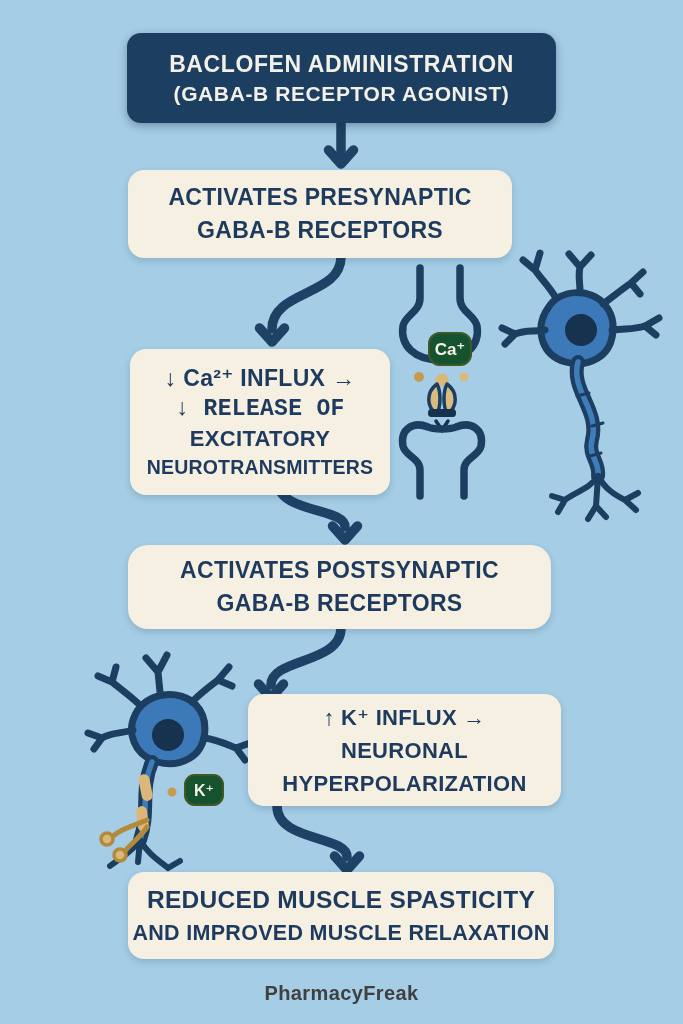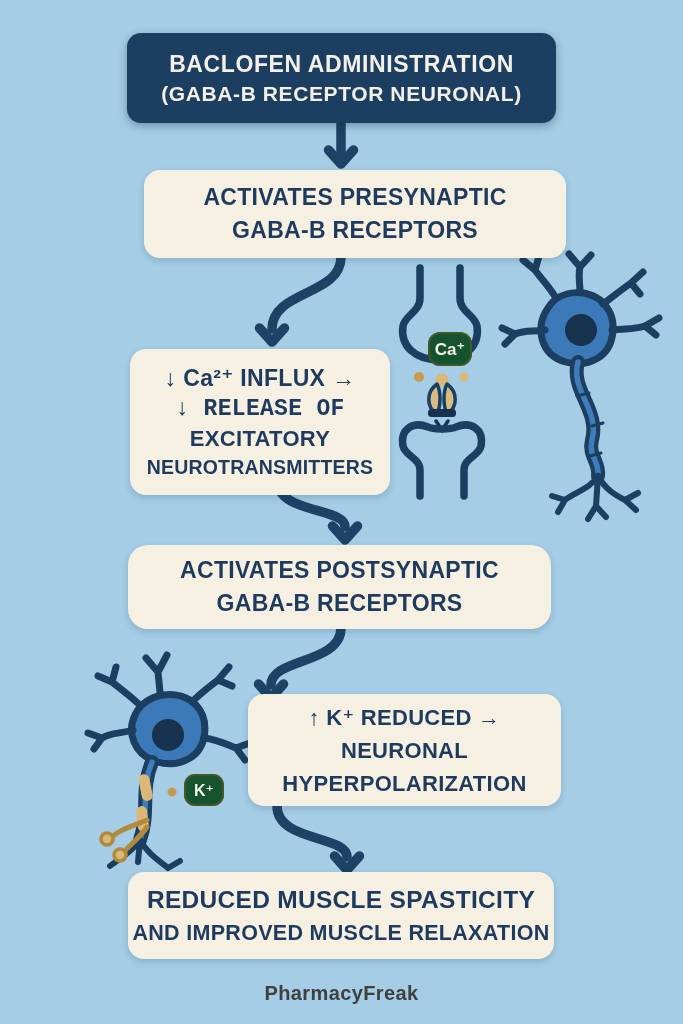--- a/index.html
+++ b/index.html
@@ -15,21 +15,21 @@
     display:flex;flex-direction:column;align-items:center;justify-content:center;
     text-align:center;color:#1e3a5e;font-weight:700;letter-spacing:.3px;
   }
   .box .ln{display:block;white-space:nowrap;text-align:right;}
   .header-box{
     left:127px;top:33px;width:429px;height:90px;border-radius:14px;
     background:#1c3e61;color:#f3f0e7;box-shadow:0 3px 8px rgba(15,35,58,.35);
   }
   .header-box .l1{font-size:23px;line-height:31px;letter-spacing:.6px;}
   .header-box .l2{font-size:21px;line-height:28px;letter-spacing:.6px;}
-  .box-presyn{left:128px;top:170px;width:422px;height:88px;margin-left:16px;}
+  .box-presyn{left:128px;top:170px;width:384px;height:88px;}
   .box-presyn .ln{font-size:23px;line-height:33px;}
   .box-ca{left:130px;top:349px;width:260px;height:146px;}
   .box-ca .c1{font-size:23px;line-height:31px;}
   .box-ca .c2{font-size:23px;line-height:30px;font-family:Liberation Mono, monospace;}
   .box-ca .c3{font-size:22px;line-height:29px;}
   .box-ca .c4{font-size:19.5px;line-height:28px;letter-spacing:.2px;}
   .box-postsyn{left:128px;top:545px;width:423px;height:84px;border-radius:20px;}
   .box-postsyn .ln{font-size:23px;line-height:33px;}
   .box-k{left:248px;top:694px;width:313px;height:112px;}
   .box-k .ln{font-size:22px;line-height:33px;}
@@ -132,42 +132,42 @@
         <path d="M147,827 C140,837 132,843 125,851"></path>
         <circle cx="107" cy="839" r="6" fill="#d9b878" stroke-width="3.5"></circle>
         <circle cx="120" cy="855" r="6" fill="#d9b878" stroke-width="3.5"></circle>
         <circle cx="172" cy="792" r="4.5" fill="#c79a4e" stroke="none"></circle>
       </g>
     </g>
   </svg>
 
   <div class="box header-box">
     <span class="ln l1">BACLOFEN ADMINISTRATION</span>
-    <span class="ln l2">(GABA-B RECEPTOR NEURONAL)</span>
+    <span class="ln l2">(GABA-B RECEPTOR AGONIST)</span>
   </div>
 
   <div class="box box-presyn">
     <span class="ln">ACTIVATES PRESYNAPTIC</span>
     <span class="ln">GABA-B RECEPTORS</span>
   </div>
 
   <div class="box box-ca">
     <span class="ln c1">↓ Ca²⁺ INFLUX →</span>
     <span class="ln c2">↓ RELEASE OF</span>
     <span class="ln c3">EXCITATORY</span>
     <span class="ln c4">NEUROTRANSMITTERS</span>
   </div>
 
   <div class="box box-postsyn">
     <span class="ln">ACTIVATES POSTSYNAPTIC</span>
     <span class="ln">GABA-B RECEPTORS</span>
   </div>
 
   <div class="box box-k">
-    <span class="ln">↑ K⁺ REDUCED →</span>
+    <span class="ln">↑ K⁺ INFLUX →</span>
     <span class="ln">NEURONAL</span>
     <span class="ln">HYPERPOLARIZATION</span>
   </div>
 
   <div class="box box-outcome">
     <span class="ln o1">REDUCED MUSCLE SPASTICITY</span>
     <span class="ln o2">AND IMPROVED MUSCLE RELAXATION</span>
   </div>
 
   <div class="badge badge-ca">Ca⁺</div>

